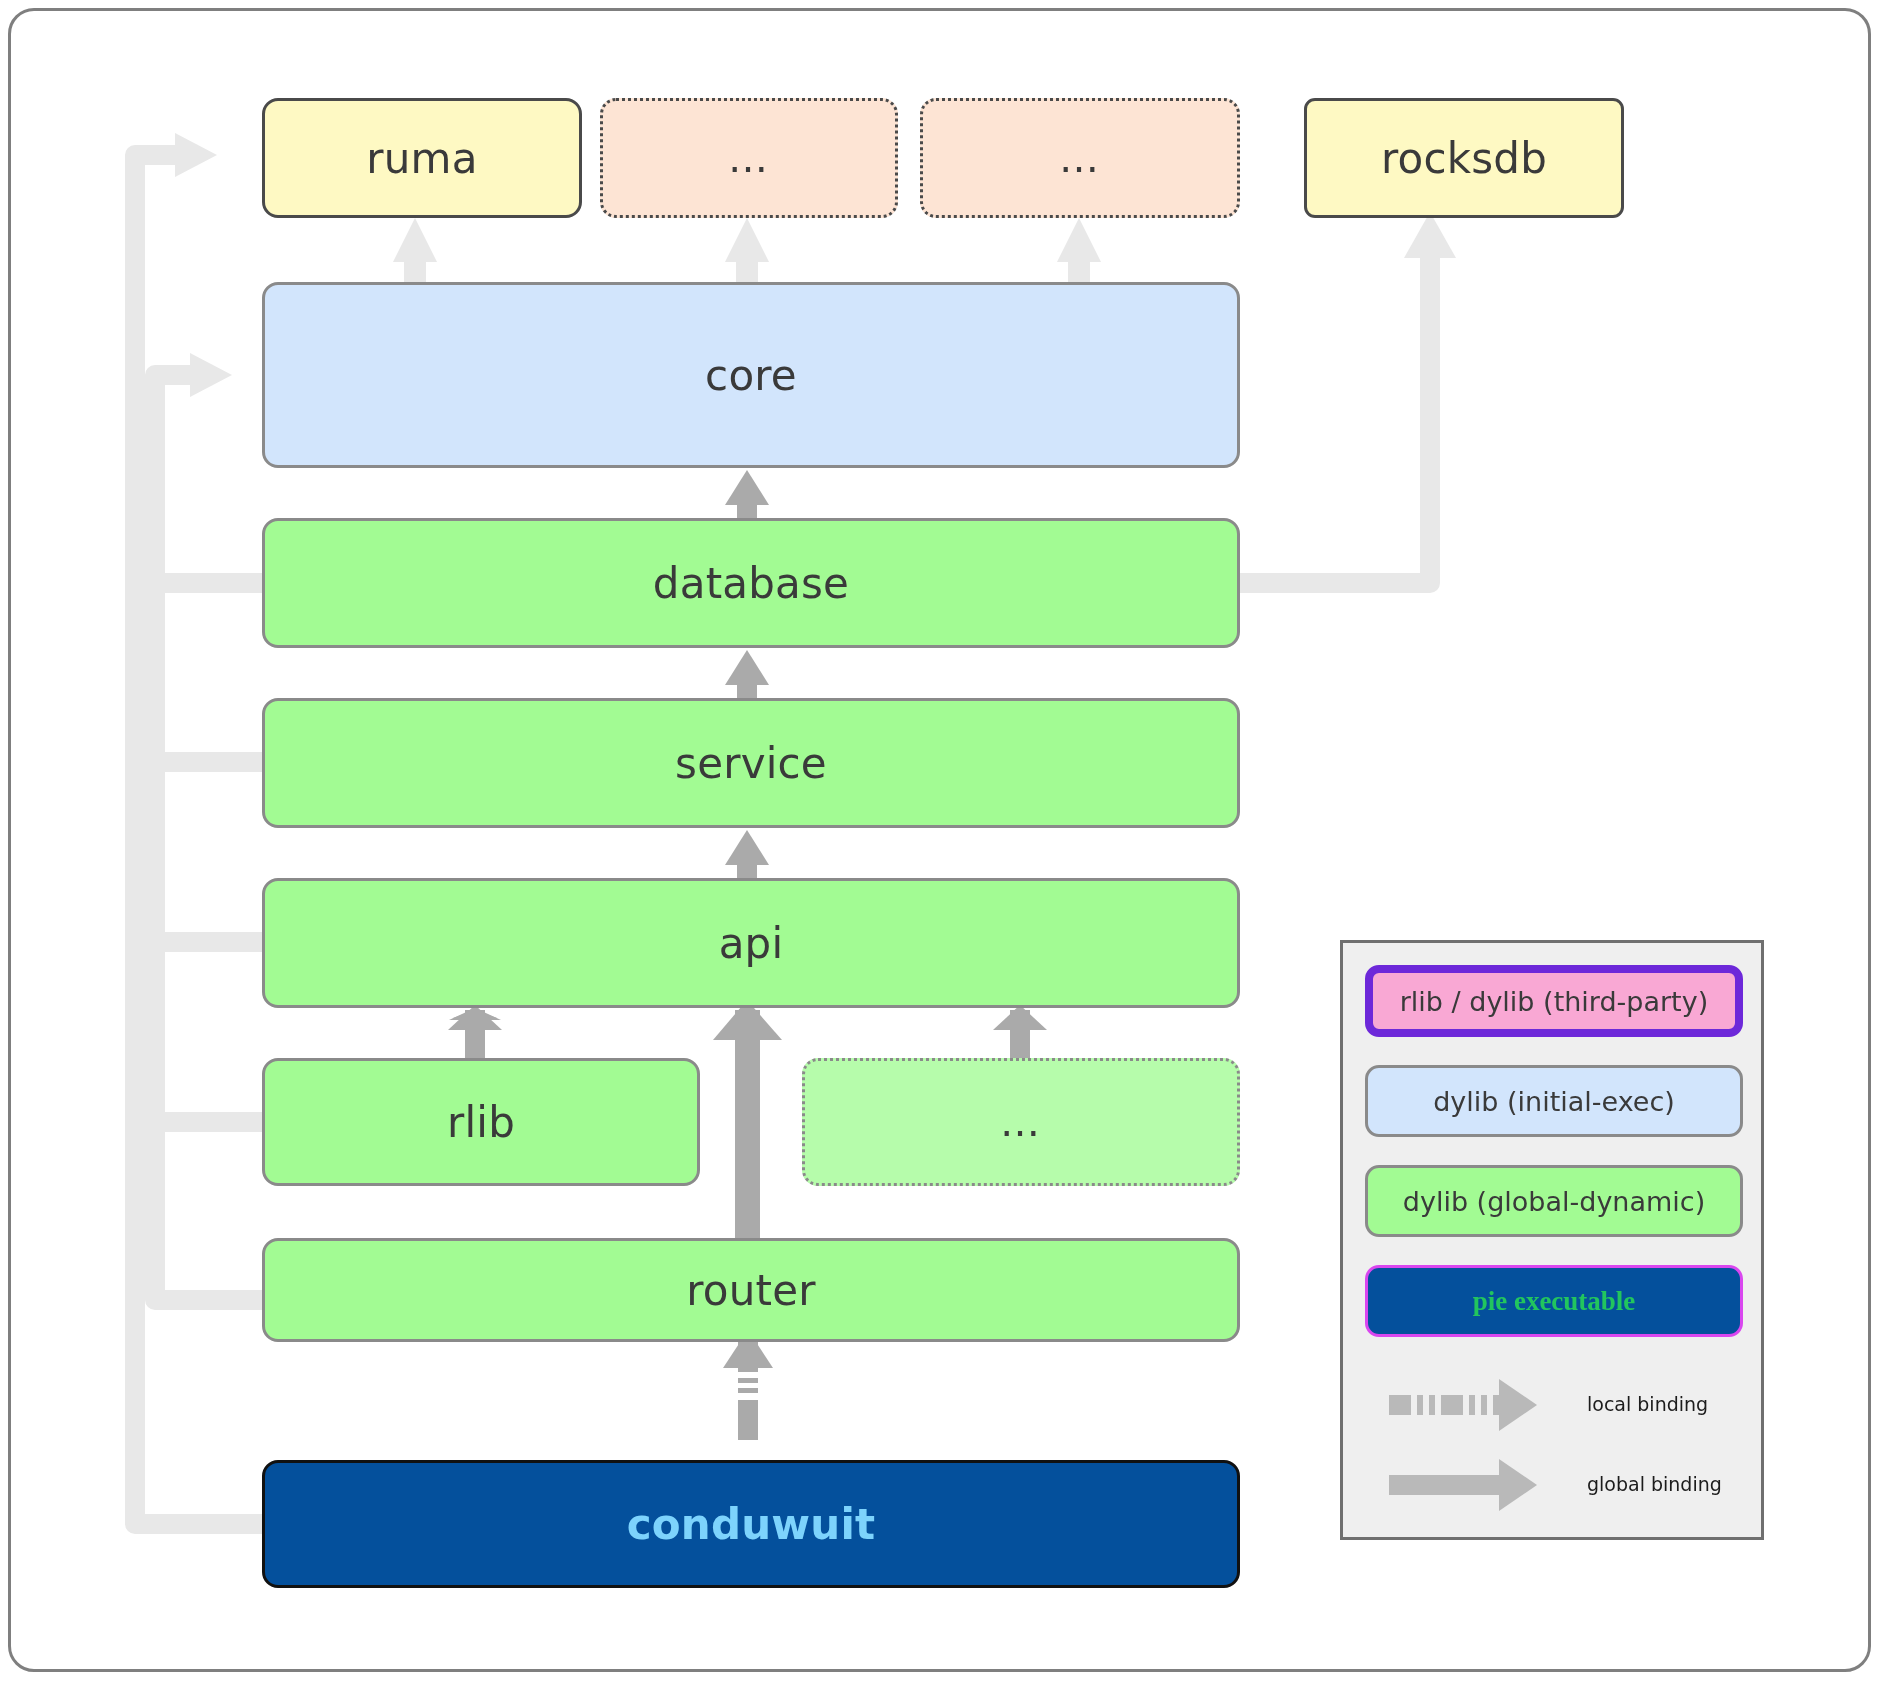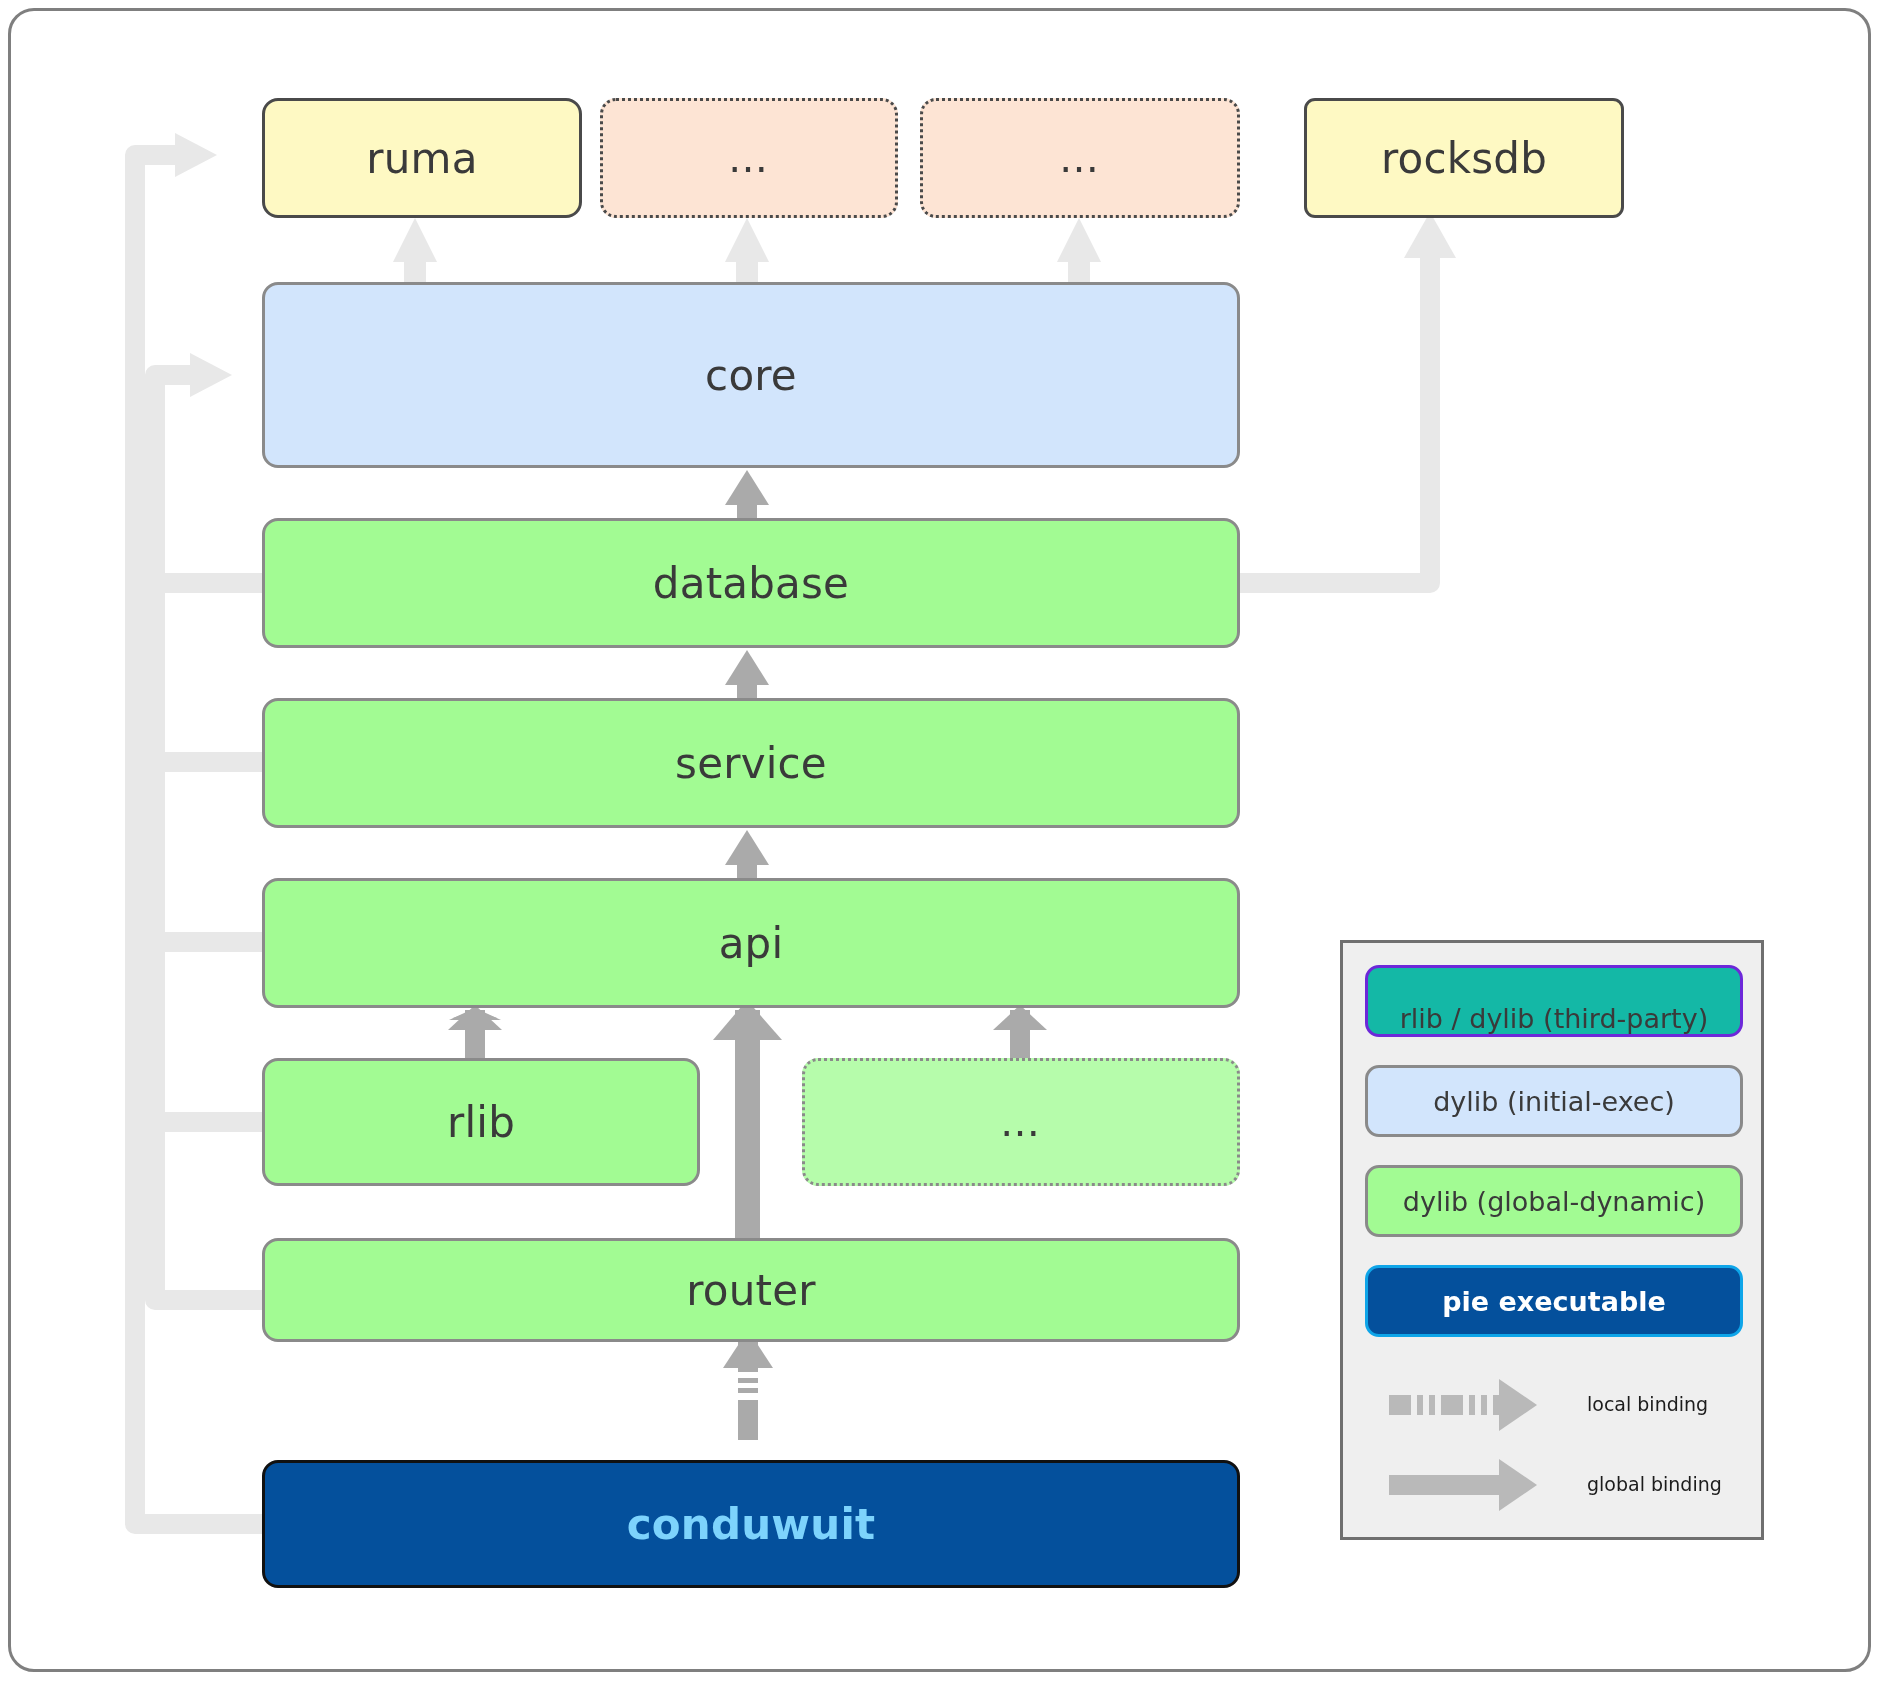--- a/index.html
+++ b/index.html
@@ -69,24 +69,24 @@
     width: 378px;
     height: 72px;
     box-sizing: border-box;
     border-radius: 14px;
     display: flex;
     align-items: center;
     justify-content: center;
     font-size: 27px;
     color: #3a3a3a;
   }
-  .lg-box.peach { background: #14b8a6; border: 3px solid #6d28d9; align-items: flex-end; }
+  .lg-box.peach { background: #f9a8d4; border: 8px solid #6d28d9; }
   .lg-box.blue  { background: #d2e5fc; border: 3px solid #8a8a8a; }
   .lg-box.green { background: #a2fb93; border: 3px solid #8a8a8a; }
-  .lg-box.navy  { background: #04509c; border: 3px solid #0ea5e9; color:#ffffff; font-weight: bold; }
+  .lg-box.navy  { background: #04509c; border: 3px solid #d946ef; color:#22c55e; font-weight: bold; font-family: Liberation Serif, serif; }
 
   .lg-label {
     position: absolute;
     font-size: 19px;
     color: #1c1c1c;
     left: 244px;
     white-space: nowrap;
   }
   svg.lg-arrow { position: absolute; left: 46px; }
 </style>

